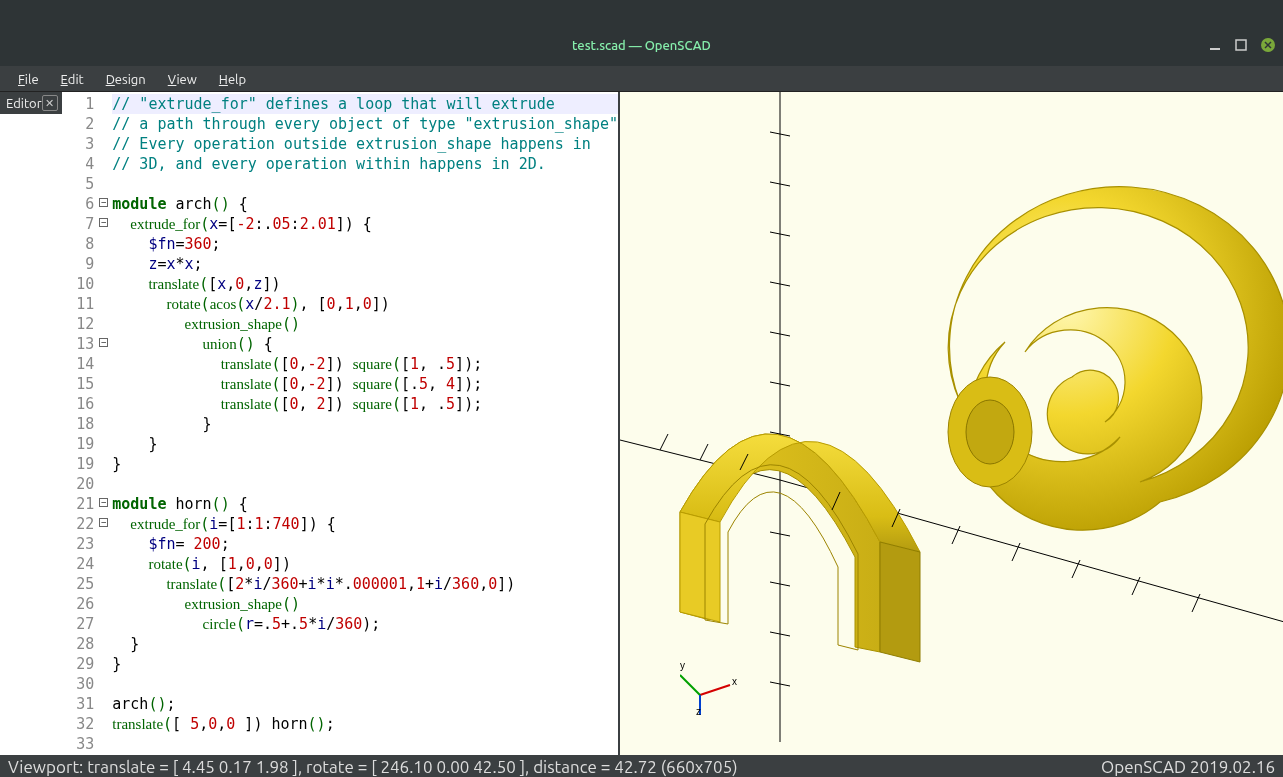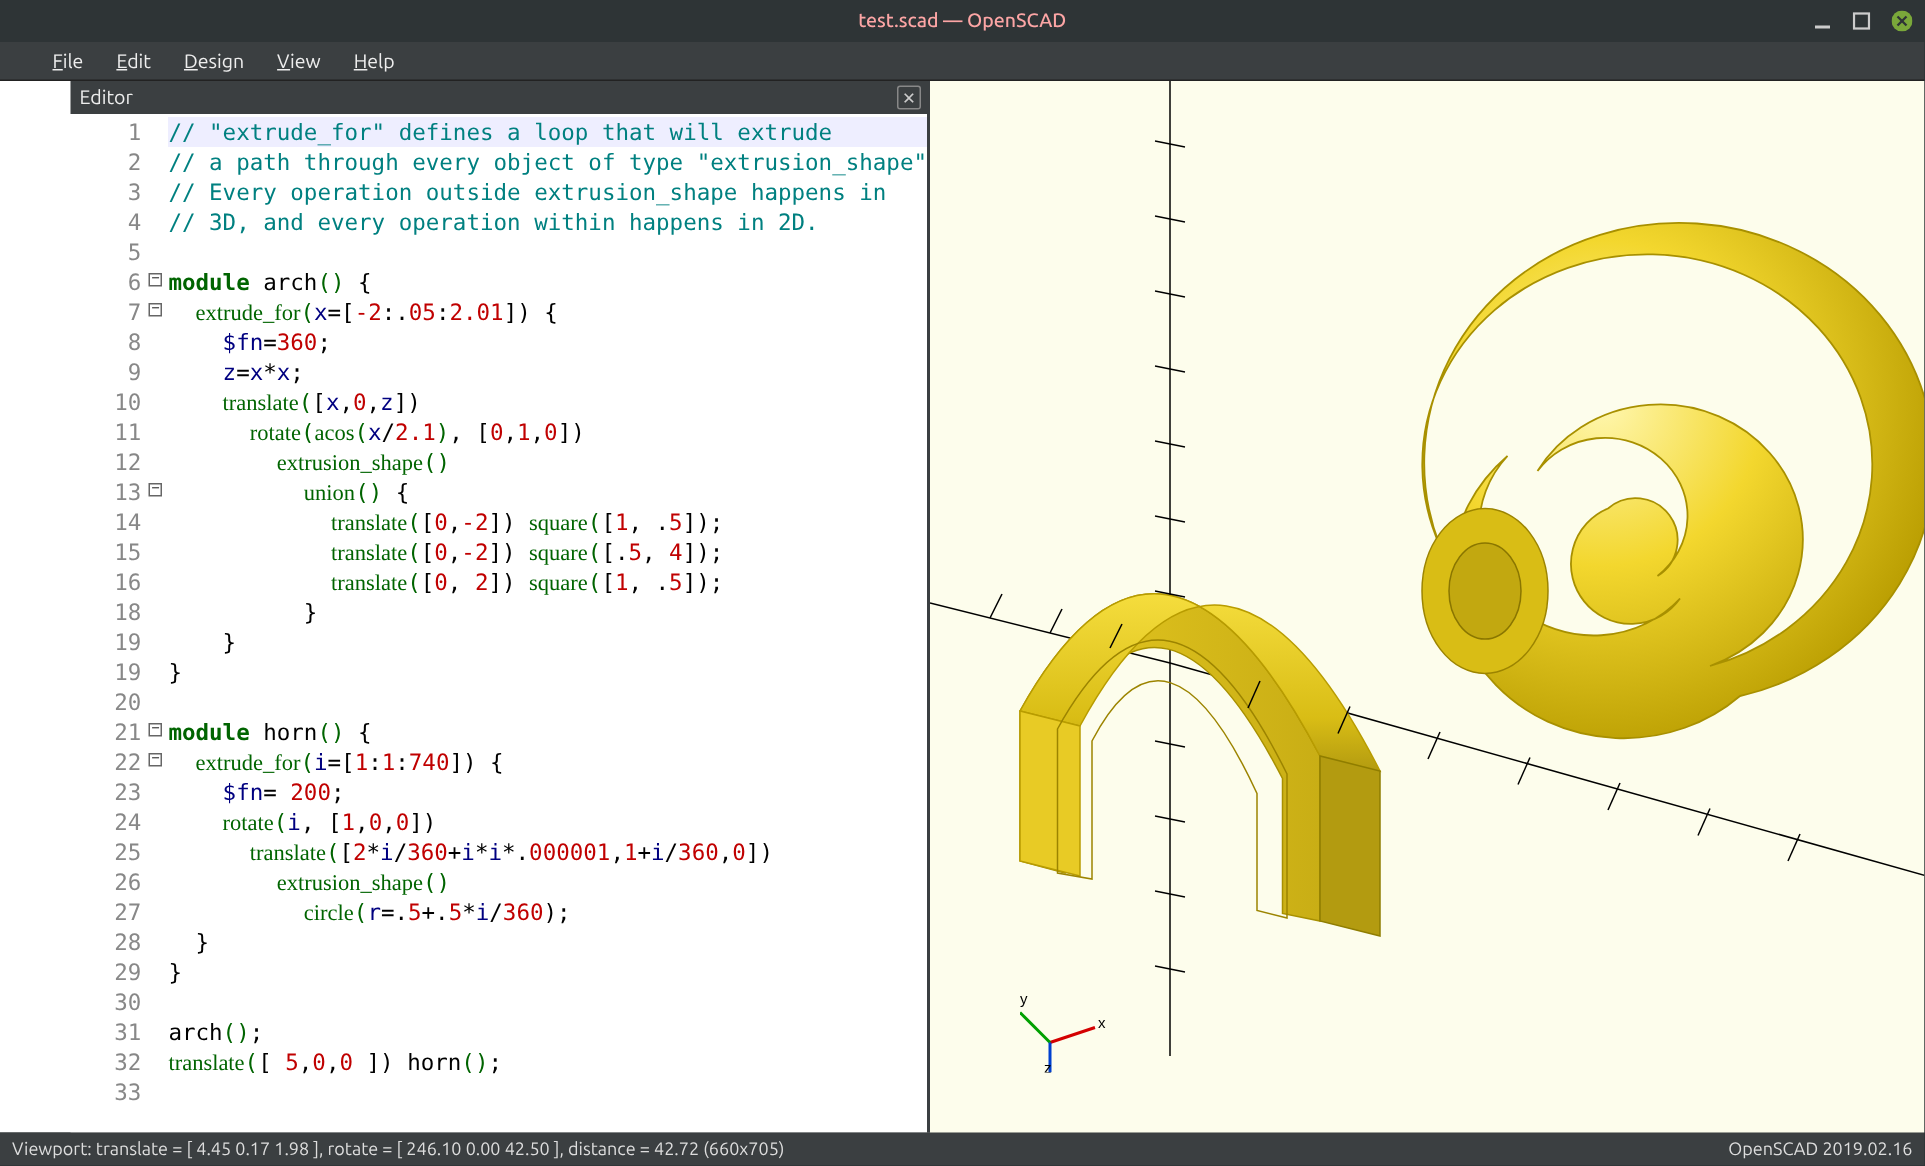--- a/index.html
+++ b/index.html
@@ -8,63 +8,62 @@
   font-size: 13px;
   background: #2e3436;
   width: 1283px;
   height: 777px;
   overflow: hidden;
   display: flex;
   flex-direction: column;
 }
 .titlebar {
   background: #2e3436;
-  color: #fca5a5;
+  color: #86efac;
   height: 28px;
   display: flex;
-  align-items: center;
   justify-content: center;
   position: relative;
+  margin-top: 38px;
 }
 .titlebar .title { font-weight: 500; }
 .window-controls {
   position: absolute;
   right: 8px;
   display: flex;
   gap: 14px;
   align-items: center;
 }
 .window-controls span { cursor: pointer; display:flex; align-items:center;}
 .menubar {
   background: #3b3f41;
   color: #eee;
   height: 26px;
   display: flex;
   align-items: center;
-  padding-left: 25px;
+  padding-left: 8px;
   gap: 2px;
   border-bottom: 1px solid #222;
 }
 .menubar .menu-item {
   padding: 3px 10px;
   cursor: pointer;
 }
 .menubar .menu-item span.u { text-decoration: underline; }
 .workspace {
   flex: 1;
   display: flex;
   min-height: 0;
 }
 .editor-pane {
   width: 620px;
   background: #fff;
   display: flex;
-  flex-direction: column;
+  flex-direction: row;
   border-right: 2px solid #3b3f41;
-  padding-left: 47px;
 }
 .editor-tab {
   background: #3b3f41;
   color: #eee;
   height: 22px;
   display: flex;
   align-items: center;
   justify-content: space-between;
   padding: 0 4px 0 6px;
 }
@@ -121,21 +120,21 @@
 .viewport {
   flex: 1;
   background: #fdfdec;
   position: relative;
   overflow: hidden;
 }
 .statusbar {
   height: 22px;
   background: #3b3f41;
   color: #ddd;
-  font-size: 12px;
+  font-size: 17px;
   display: flex;
   align-items: center;
   justify-content: space-between;
   padding: 0 8px;
 }
 .axis-gizmo {
   position:absolute;
   left:60px; bottom:40px;
   font-family: sans-serif;
 }

